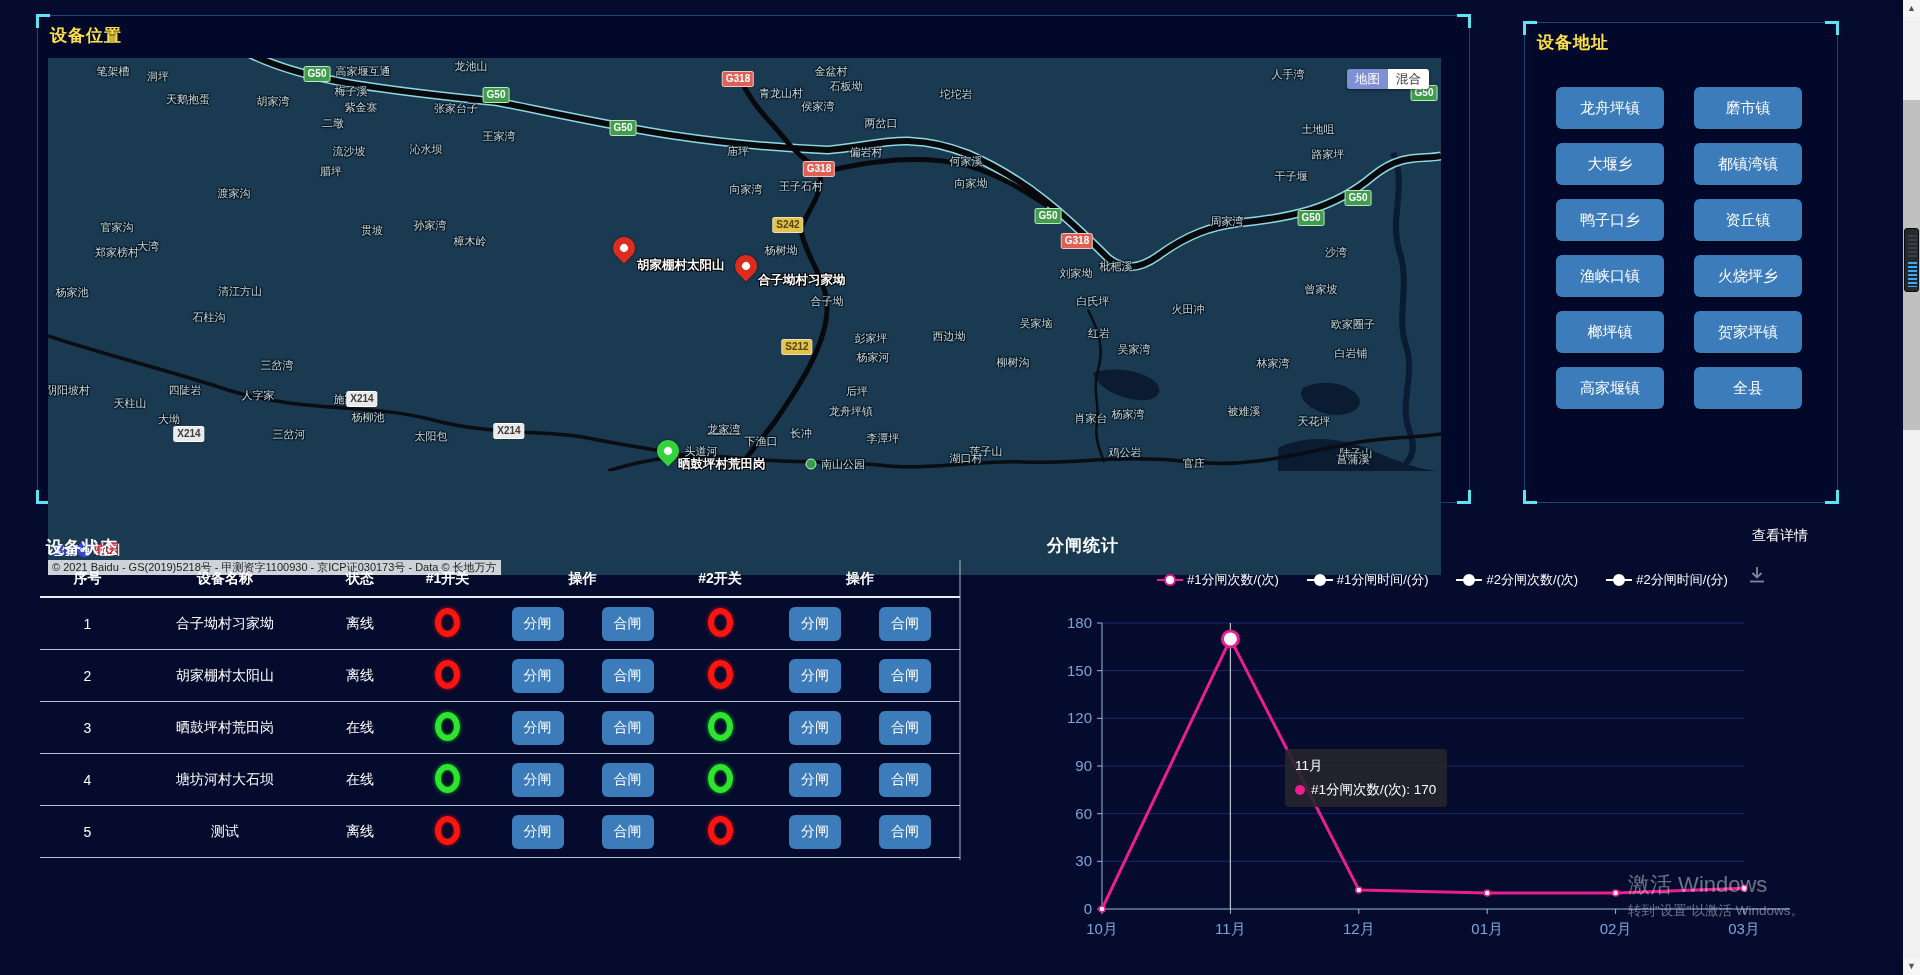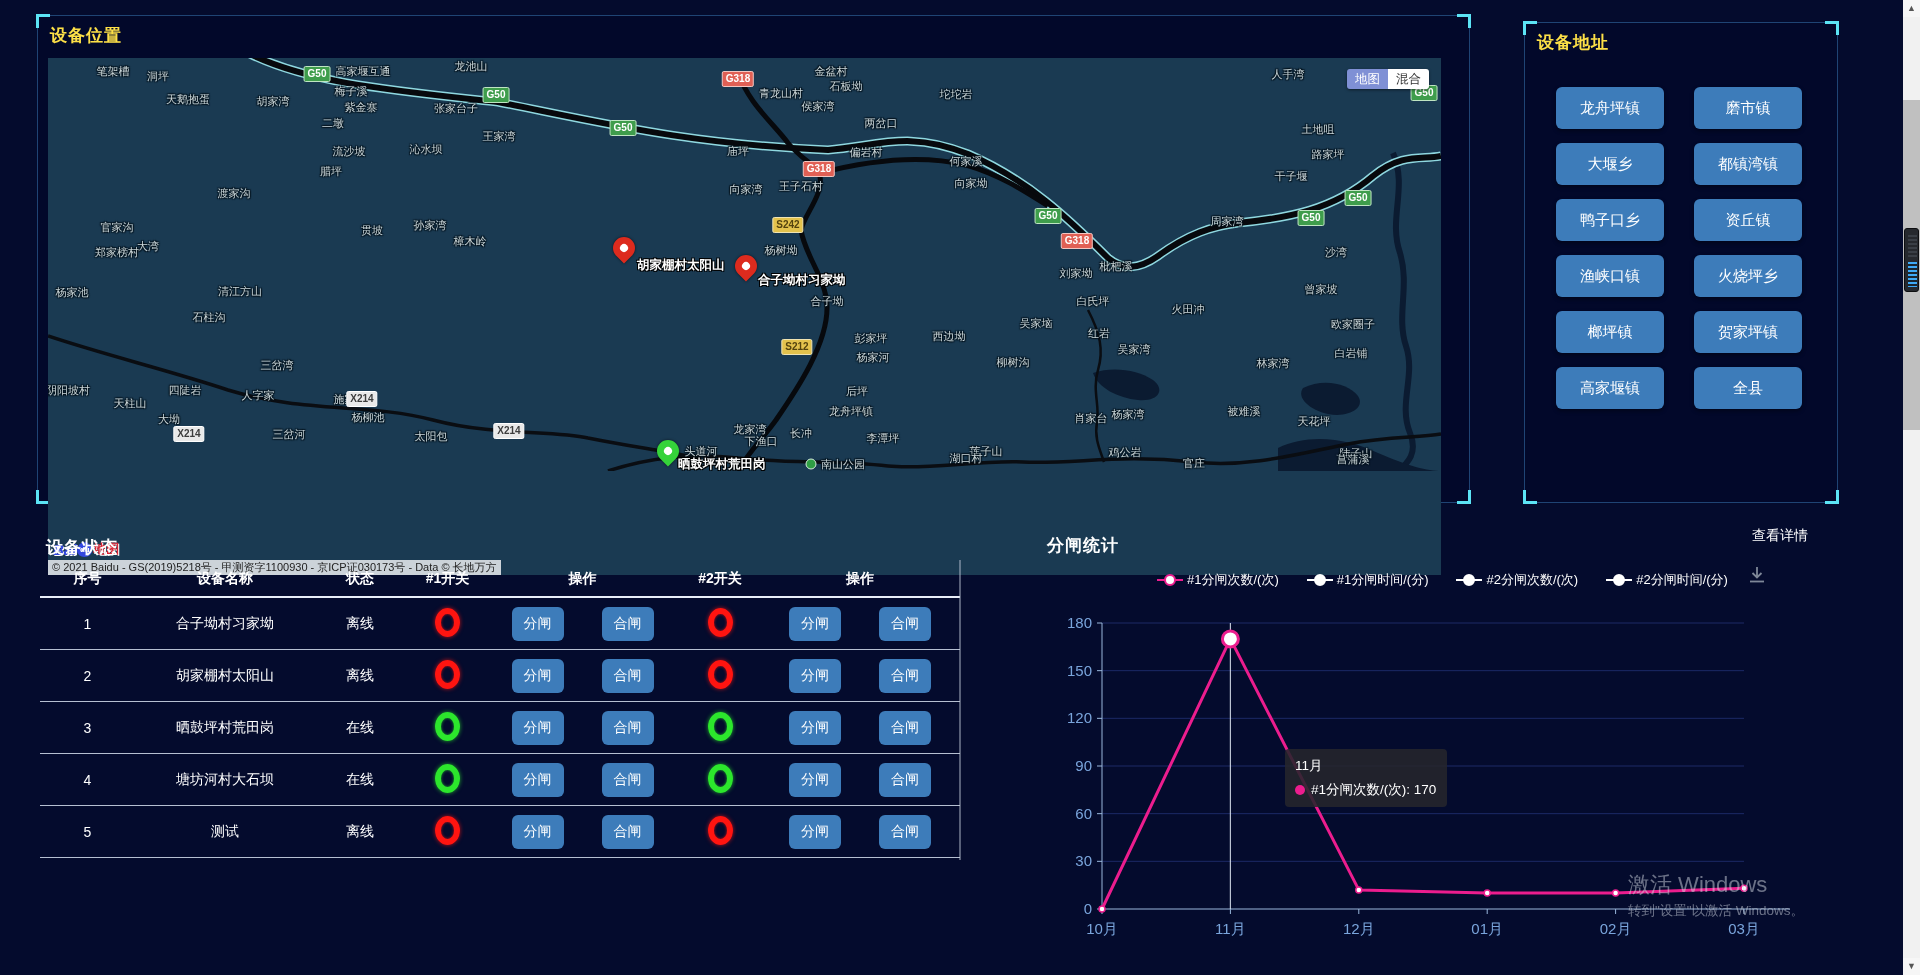--- a/index.html
+++ b/index.html
@@ -195,21 +195,21 @@
         <div class="map-label" style="left: 1043px; top: 360px;">肖家台</div>
         <div class="map-label" style="left: 1080px; top: 356px;">杨家湾</div>
         <div class="map-label" style="left: 1196px; top: 353px;">被难溪</div>
         <div class="map-label" style="left: 1266px; top: 363px;">天花坪</div>
         <div class="map-label" style="left: 1077px; top: 394px;">鸡公岩</div>
         <div class="map-label" style="left: 1146px; top: 405px;">官庄</div>
         <div class="map-label" style="left: 1308px; top: 387px; margin-top: 8px;">陆子山</div>
         <div class="map-label" style="left: 1305px; top: 401px;">菖蒲溪</div>
         <div class="map-label" style="left: 795px; top: 406px;">南山公园</div>
         <span class="park-dot" style="left: 763px; top: 406px;"></span>
-        <div class="map-label" style="left: 702px; top: 371px;">龙家湾</div>
+        <div class="map-label" style="left: 676px; top: 371px; text-decoration: underline;">龙家湾</div>
         <div class="map-label" style="left: 713px; top: 383px;">下渔口</div>
         <div class="map-label" style="left: 753px; top: 375px;">长冲</div>
         <div class="map-label" style="left: 653px; top: 393px;">头道河</div>
         <div class="map-label" style="left: 1270px; top: 71px;">土地咀</div>
         <div class="map-label" style="left: 1280px; top: 96px;">路家坪</div>
         <div class="map-label" style="left: 1243px; top: 118px;">干子堰</div>
         <div class="map-label" style="left: 1240px; top: 16px;">人手湾</div>
         <div class="map-label" style="left: 100px; top: 188px;">大湾</div>
         <div class="map-label" style="left: 69px; top: 169px;">官家沟</div>
         <div class="map-label" style="left: 69px; top: 194px;">郑家榜村</div>

